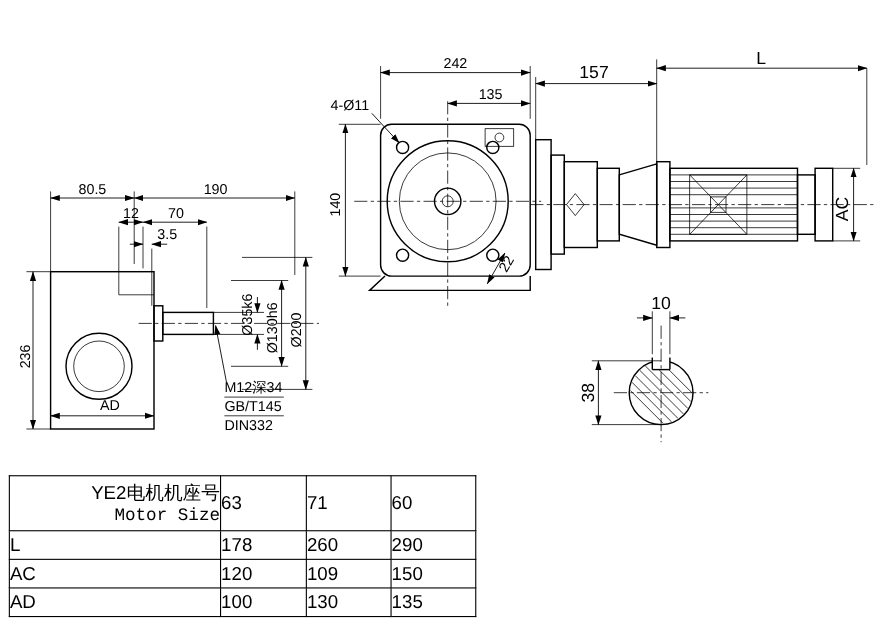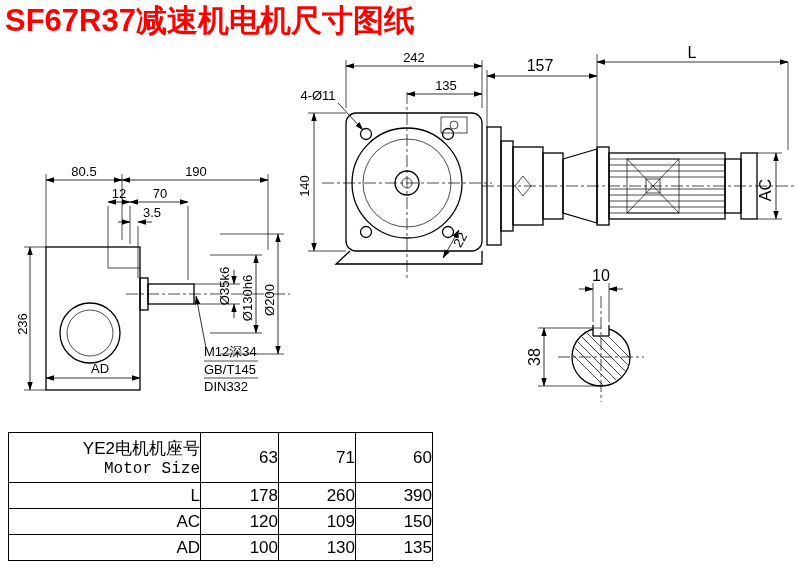--- a/index.html
+++ b/index.html
@@ -10,30 +10,29 @@
   .brand{position:absolute;left:64px;top:58px;border:2px solid #2b2bb4;background:#fff;
          color:#7a0c0c;font-weight:bold;font-size:15px;padding:1px 9px;letter-spacing:1px;}
   svg.drawing{position:absolute;left:0;top:0;}
   .ol{fill:none;stroke:#000;stroke-width:1.3;}
   .thin{fill:none;stroke:#000;stroke-width:0.7;}
   .dim{fill:none;stroke:#000;stroke-width:0.8;}
   .cl{fill:none;stroke:#000;stroke-width:0.7;stroke-dasharray:12 3 3 3;}
   text.d{font-family:"Liberation Sans",sans-serif;font-size:13px;fill:#000;}
   text.dl{font-size:16px;}
   .spec-table{position:absolute;left:8px;top:432px;border-collapse:collapse;table-layout:fixed;background:#fff;}
-  .spec-table td{border:1px solid #000;font-size:17px;text-align:right;padding:0;color:#000;}
+  .spec-table td{border:1px solid #000;font-size:17px;text-align:left;padding:0;color:#000;}
   .spec-table td.hd{text-align:right;}
   .spec-table .mono{font-family:"Liberation Mono",monospace;font-size:16px;}
 </style>
 </head>
 <body>
 
 <div class="page">
 
-  <div class="title">SF67R37减速机电机尺寸图纸</div>
 
   <svg class="drawing" width="800" height="430" viewBox="0 0 800 430">
     <defs>
       <marker id="arr" viewBox="0 0 10 10" refX="9.5" refY="5" markerWidth="11" markerHeight="11" orient="auto-start-reverse">
         <path d="M0,1.8 L10,5 L0,8.2 Z" fill="#000"></path>
       </marker>
       <clipPath id="shaftclip">
           <circle cx="601" cy="357" r="28"></circle>
         </clipPath>
     </defs>
@@ -223,21 +222,21 @@
           <div class="mono">Motor Size</div>
         </td>
         <td>63</td>
         <td>71</td>
         <td>60</td>
       </tr>
       <tr style="height:26px">
         <td>L</td>
         <td>178</td>
         <td>260</td>
-        <td>390</td>
+        <td>290</td>
       </tr>
       <tr style="height:26px">
         <td>AC</td>
         <td>120</td>
         <td>109</td>
         <td>150</td>
       </tr>
       <tr style="height:26px">
         <td>AD</td>
         <td>100</td>

